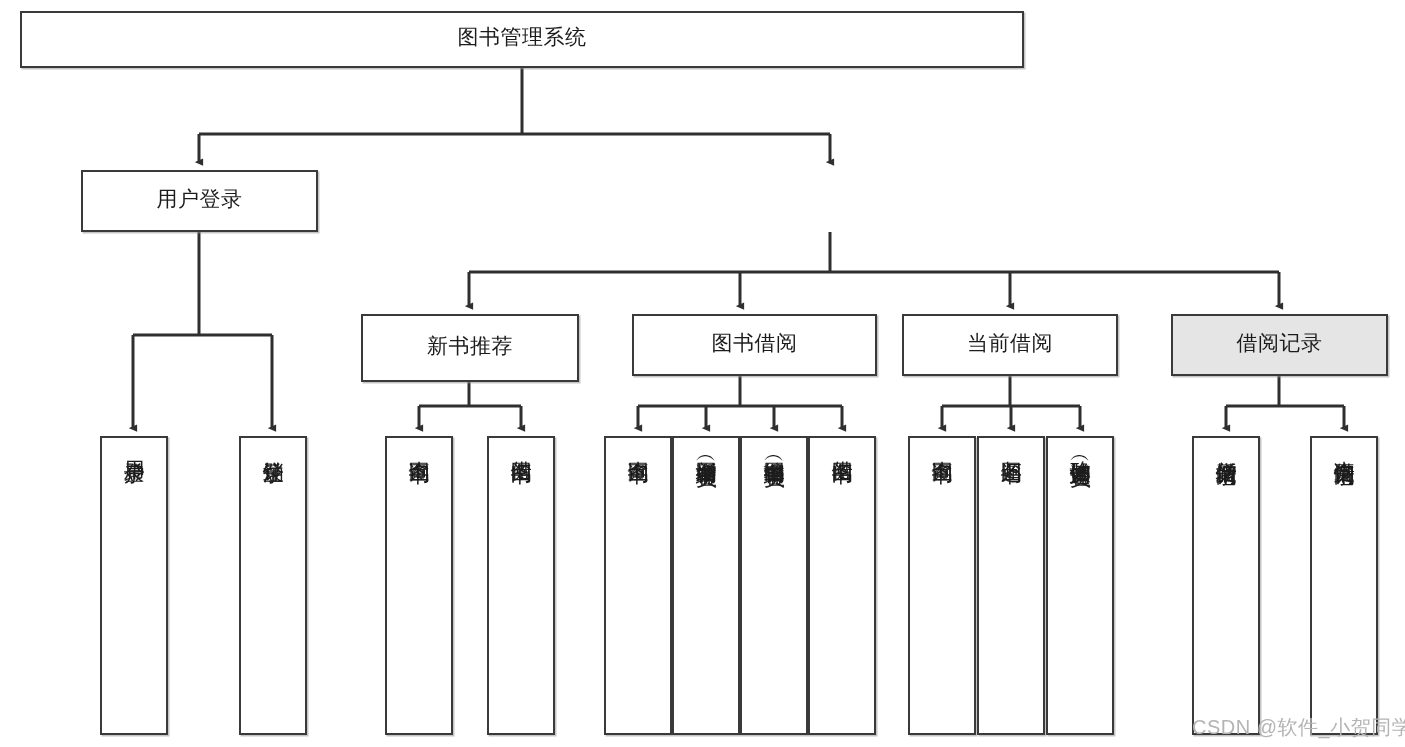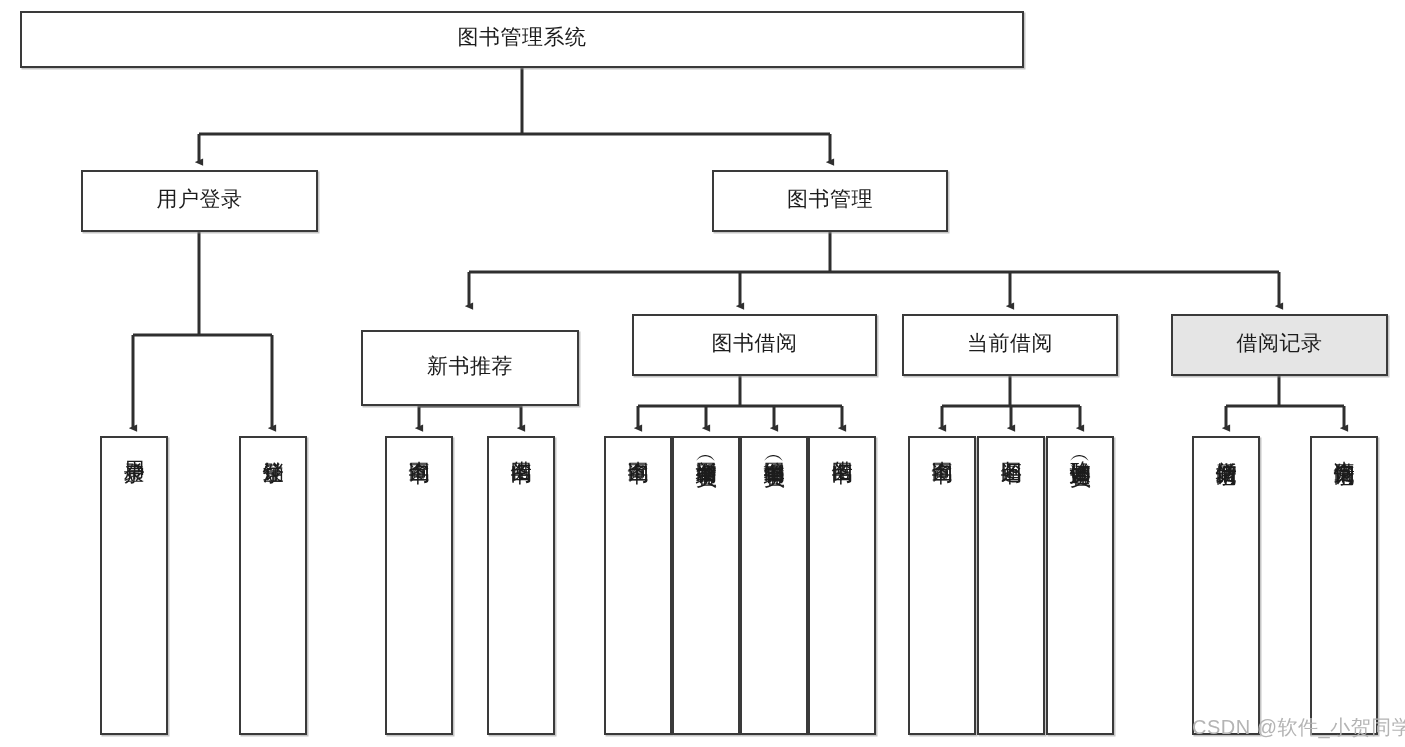--- a/index.html
+++ b/index.html
@@ -127,25 +127,22 @@
     </g>
   </svg>
 
   <div class="node-box" id="node-root" style="left: 20px; top: 11px; width: 1004px; height: 57px; border-color: rgb(58, 58, 58); background: rgb(255, 255, 255);">
     <span class="node-label-h" style="color: rgb(28, 28, 28);">图书管理系统</span>
   </div>
 
   <div class="node-box" id="node-l2-0" style="left: 81px; top: 170px; width: 237px; height: 62px; border-color: rgb(58, 58, 58); background: rgb(255, 255, 255);">
     <span class="node-label-h" style="color: rgb(28, 28, 28);">用户登录</span>
   </div>
-  <div class="node-box" id="node-l2-1" style="left: 712px; top: 170px; width: 236px; height: 62px; border-color: rgb(58, 58, 58); background: rgb(255, 255, 255);">
-    <span class="node-label-h" style="color: rgb(28, 28, 28);">图书管理</span>
-  </div>
 
-  <div class="node-box" id="node-l3-0" style="left: 361px; top: 314px; width: 218px; height: 76px; border-color: rgb(58, 58, 58); background: rgb(255, 255, 255); margin-top: 16px;">
+  <div class="node-box" id="node-l3-0" style="left: 361px; top: 314px; width: 218px; height: 68px; border-color: rgb(58, 58, 58); background: rgb(255, 255, 255);">
     <span class="node-label-h" style="color: rgb(28, 28, 28);">新书推荐</span>
   </div>
   <div class="node-box" id="node-l3-1" style="left: 632px; top: 314px; width: 245px; height: 62px; border-color: rgb(58, 58, 58); background: rgb(255, 255, 255);">
     <span class="node-label-h" style="color: rgb(28, 28, 28);">图书借阅</span>
   </div>
   <div class="node-box" id="node-l3-2" style="left: 902px; top: 314px; width: 216px; height: 62px; border-color: rgb(58, 58, 58); background: rgb(255, 255, 255);">
     <span class="node-label-h" style="color: rgb(28, 28, 28);">当前借阅</span>
   </div>
   <div class="node-box" id="node-l3-3" style="left: 1171px; top: 314px; width: 217px; height: 62px; border-color: rgb(58, 58, 58); background: #e5e5e5;">
     <span class="node-label-h" style="color: rgb(28, 28, 28);">借阅记录</span>

